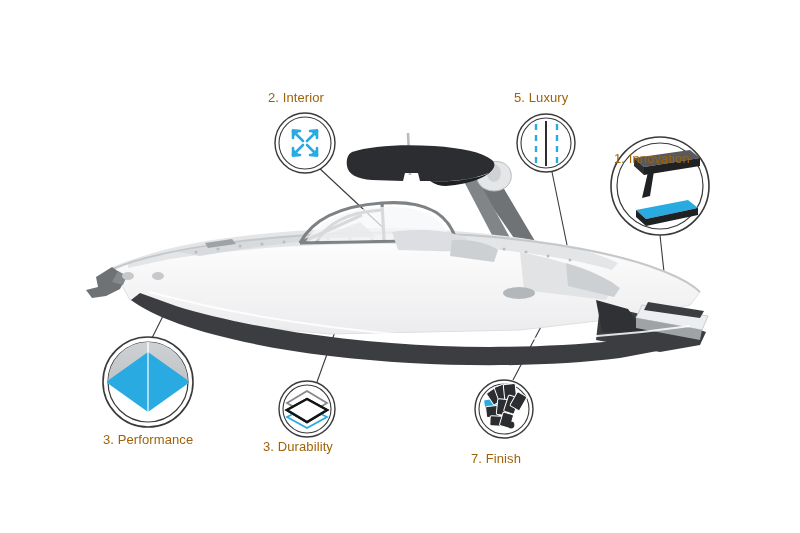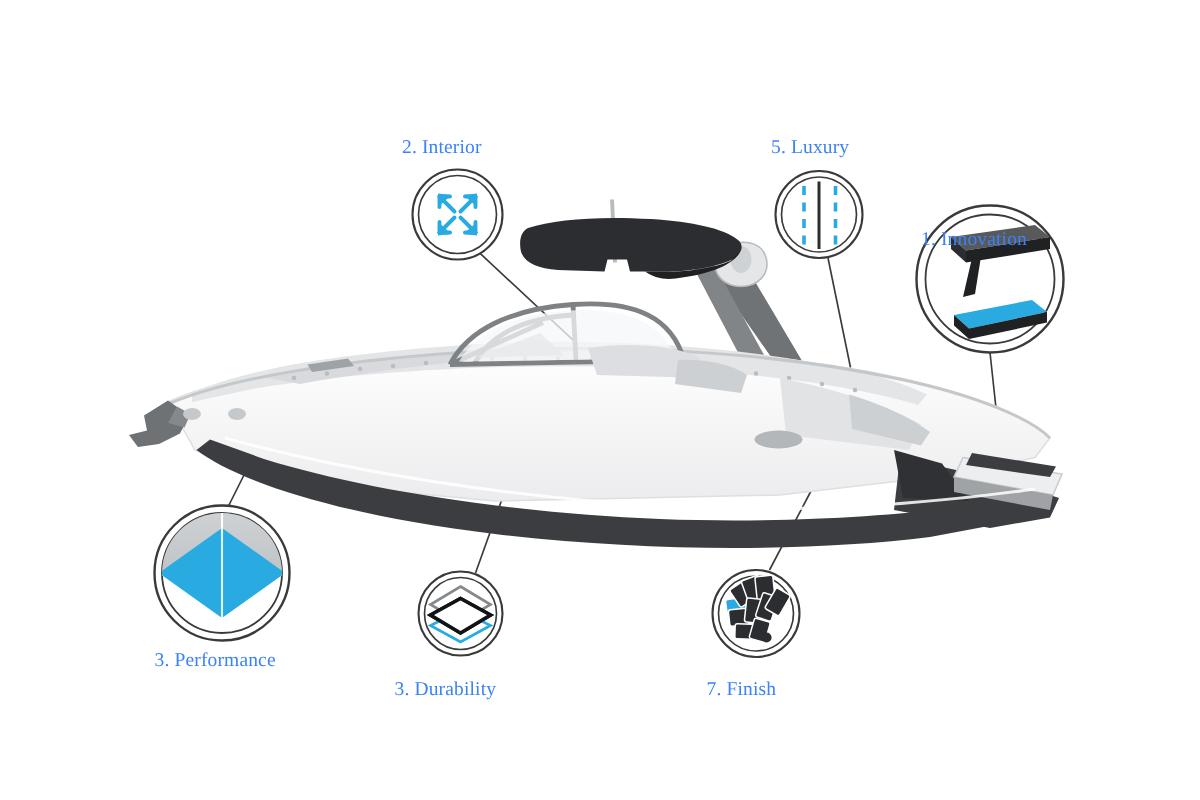--- a/index.html
+++ b/index.html
@@ -8,31 +8,31 @@
     width:800px;height:533px;
     background:#ffffff;
     font-family:"Liberation Sans", sans-serif;
     overflow:hidden;
     position:relative;
   }
   #stage{position:absolute;left:0;top:0;width:800px;height:533px;}
   svg#scene{position:absolute;left:0;top:0;width:800px;height:533px;display:block;}
   .callout-label{
     position:absolute;
-    font-family:Liberation Serif, serif;
+    font-family:Liberation Sans, sans-serif;
     font-size:13px;
-    color:#3b82f6;
+    color:#a16207;
     white-space:nowrap;
     letter-spacing:0.1px;
   }
   .lbl-interior   {left:268px; top:90px;}
   .lbl-luxury     {left:514px; top:90px;}
   .lbl-innovation {left:614px; top:111px;margin-top:40px;}
   .lbl-performance{left:103px; top:432px;}
-  .lbl-durability {left:263px; top:451px;}
+  .lbl-durability {left:263px; top:439px;}
   .lbl-finish     {left:471px; top:451px;}
 </style>
 </head>
 <body>
 
 <div id="stage">
 
   <svg id="scene" viewBox="0 0 800 533" xmlns="http://www.w3.org/2000/svg">
 
     <defs>

